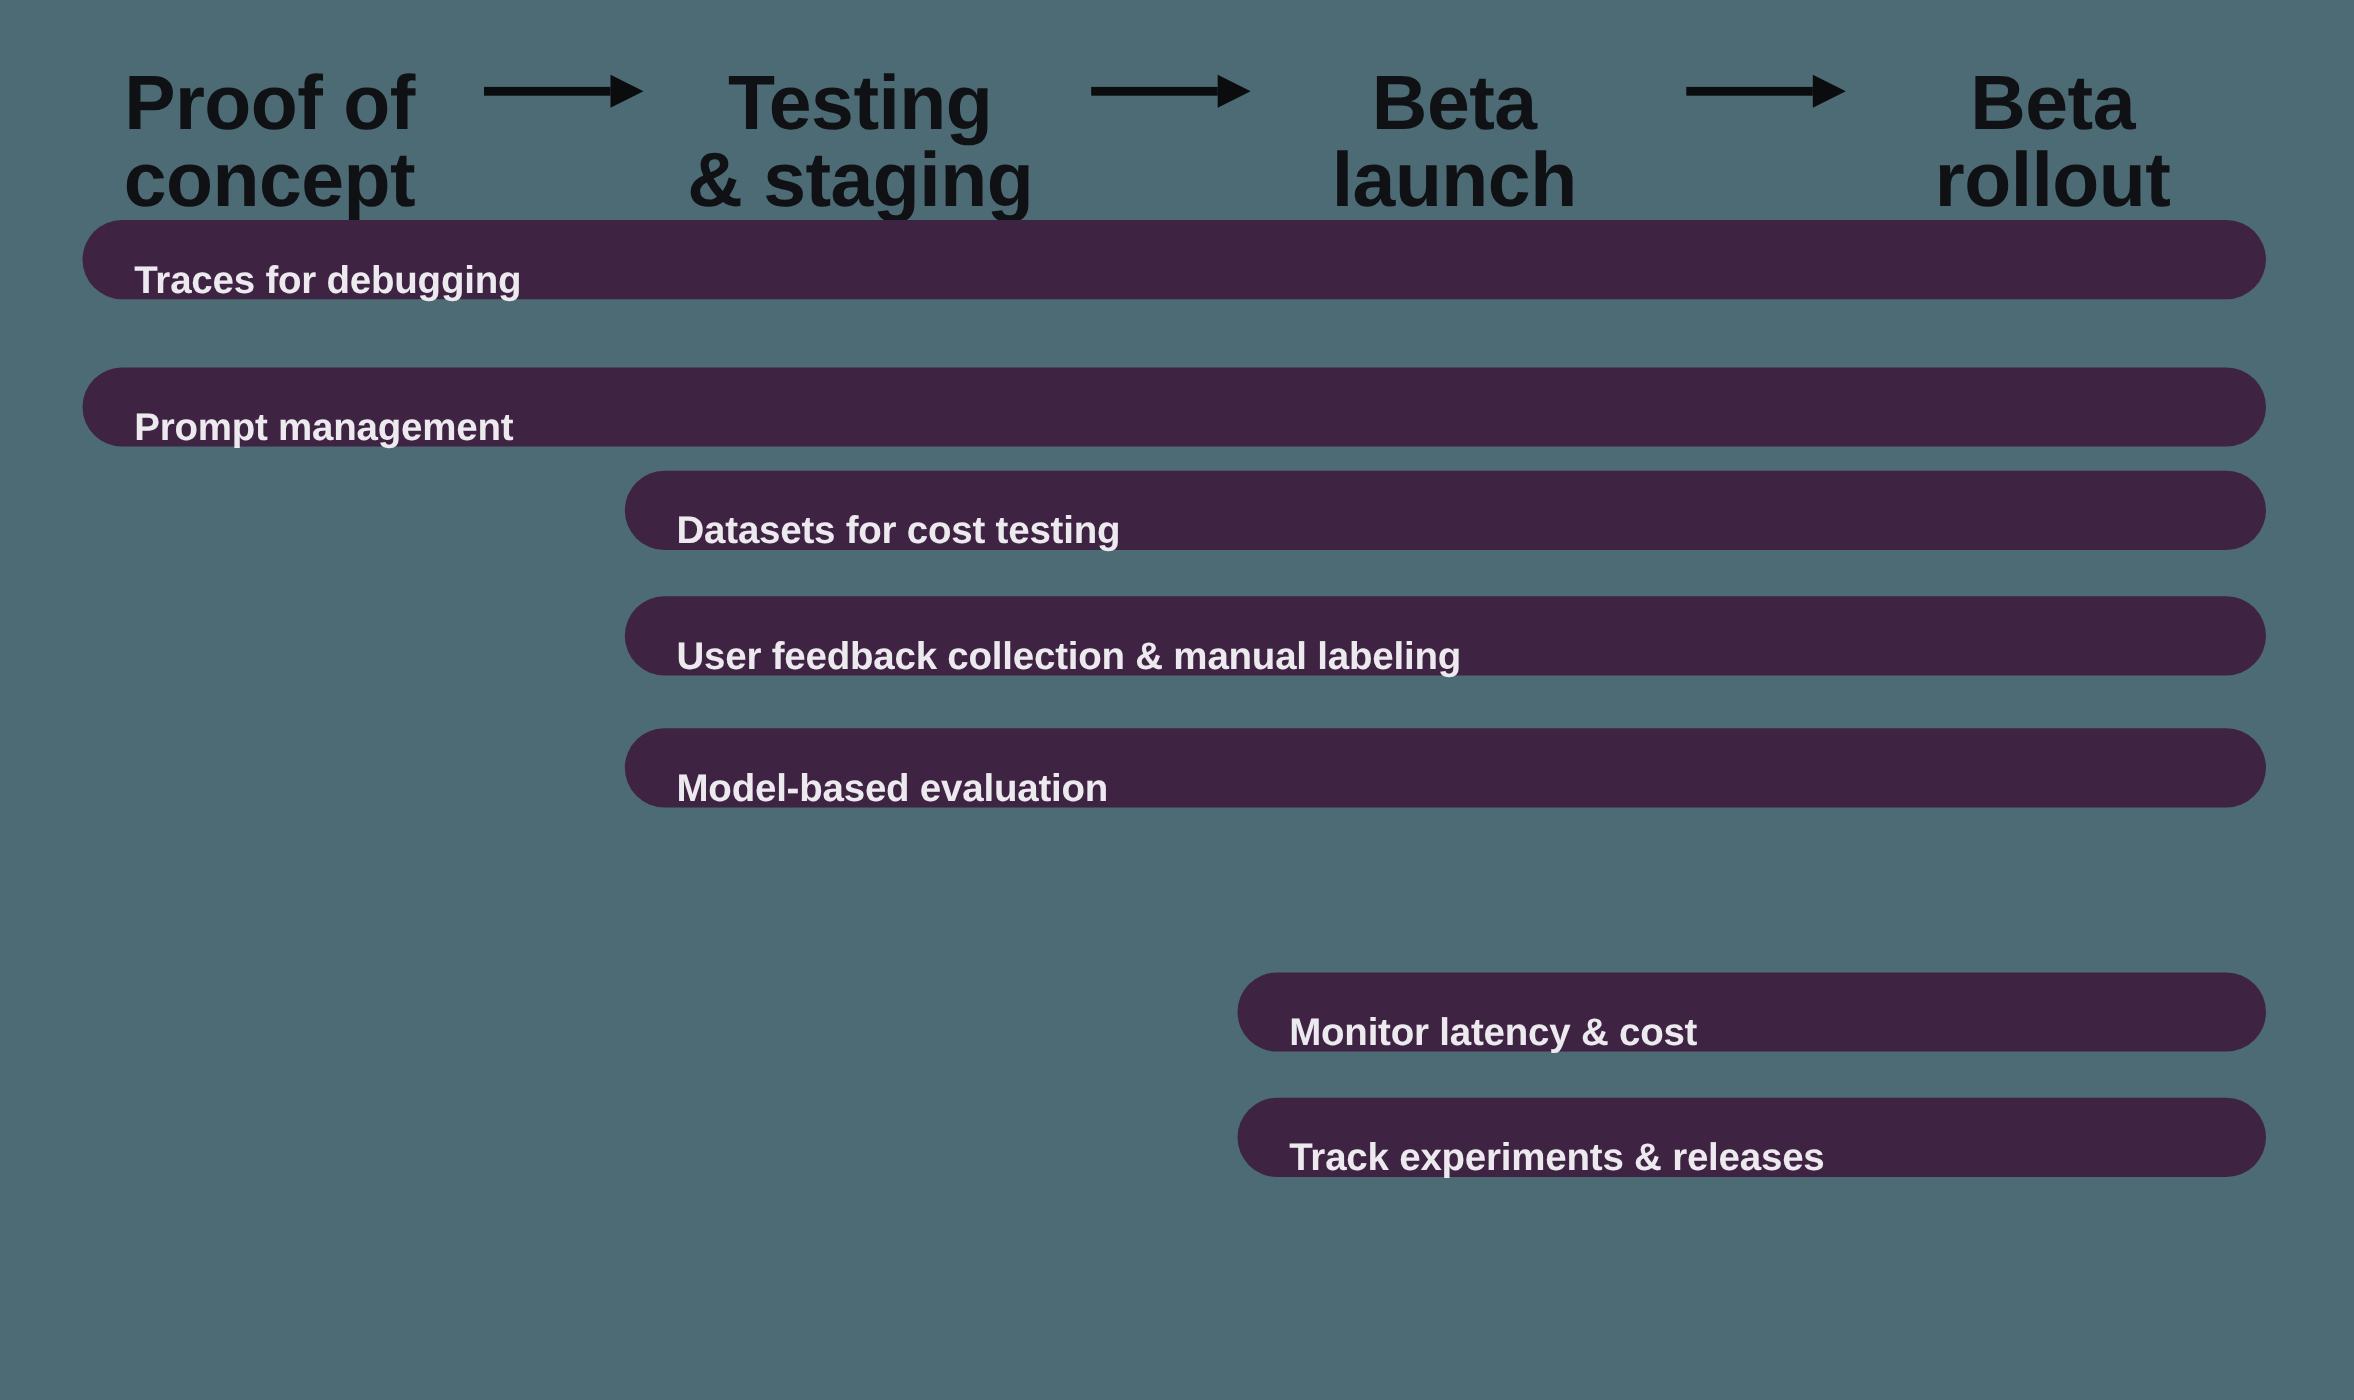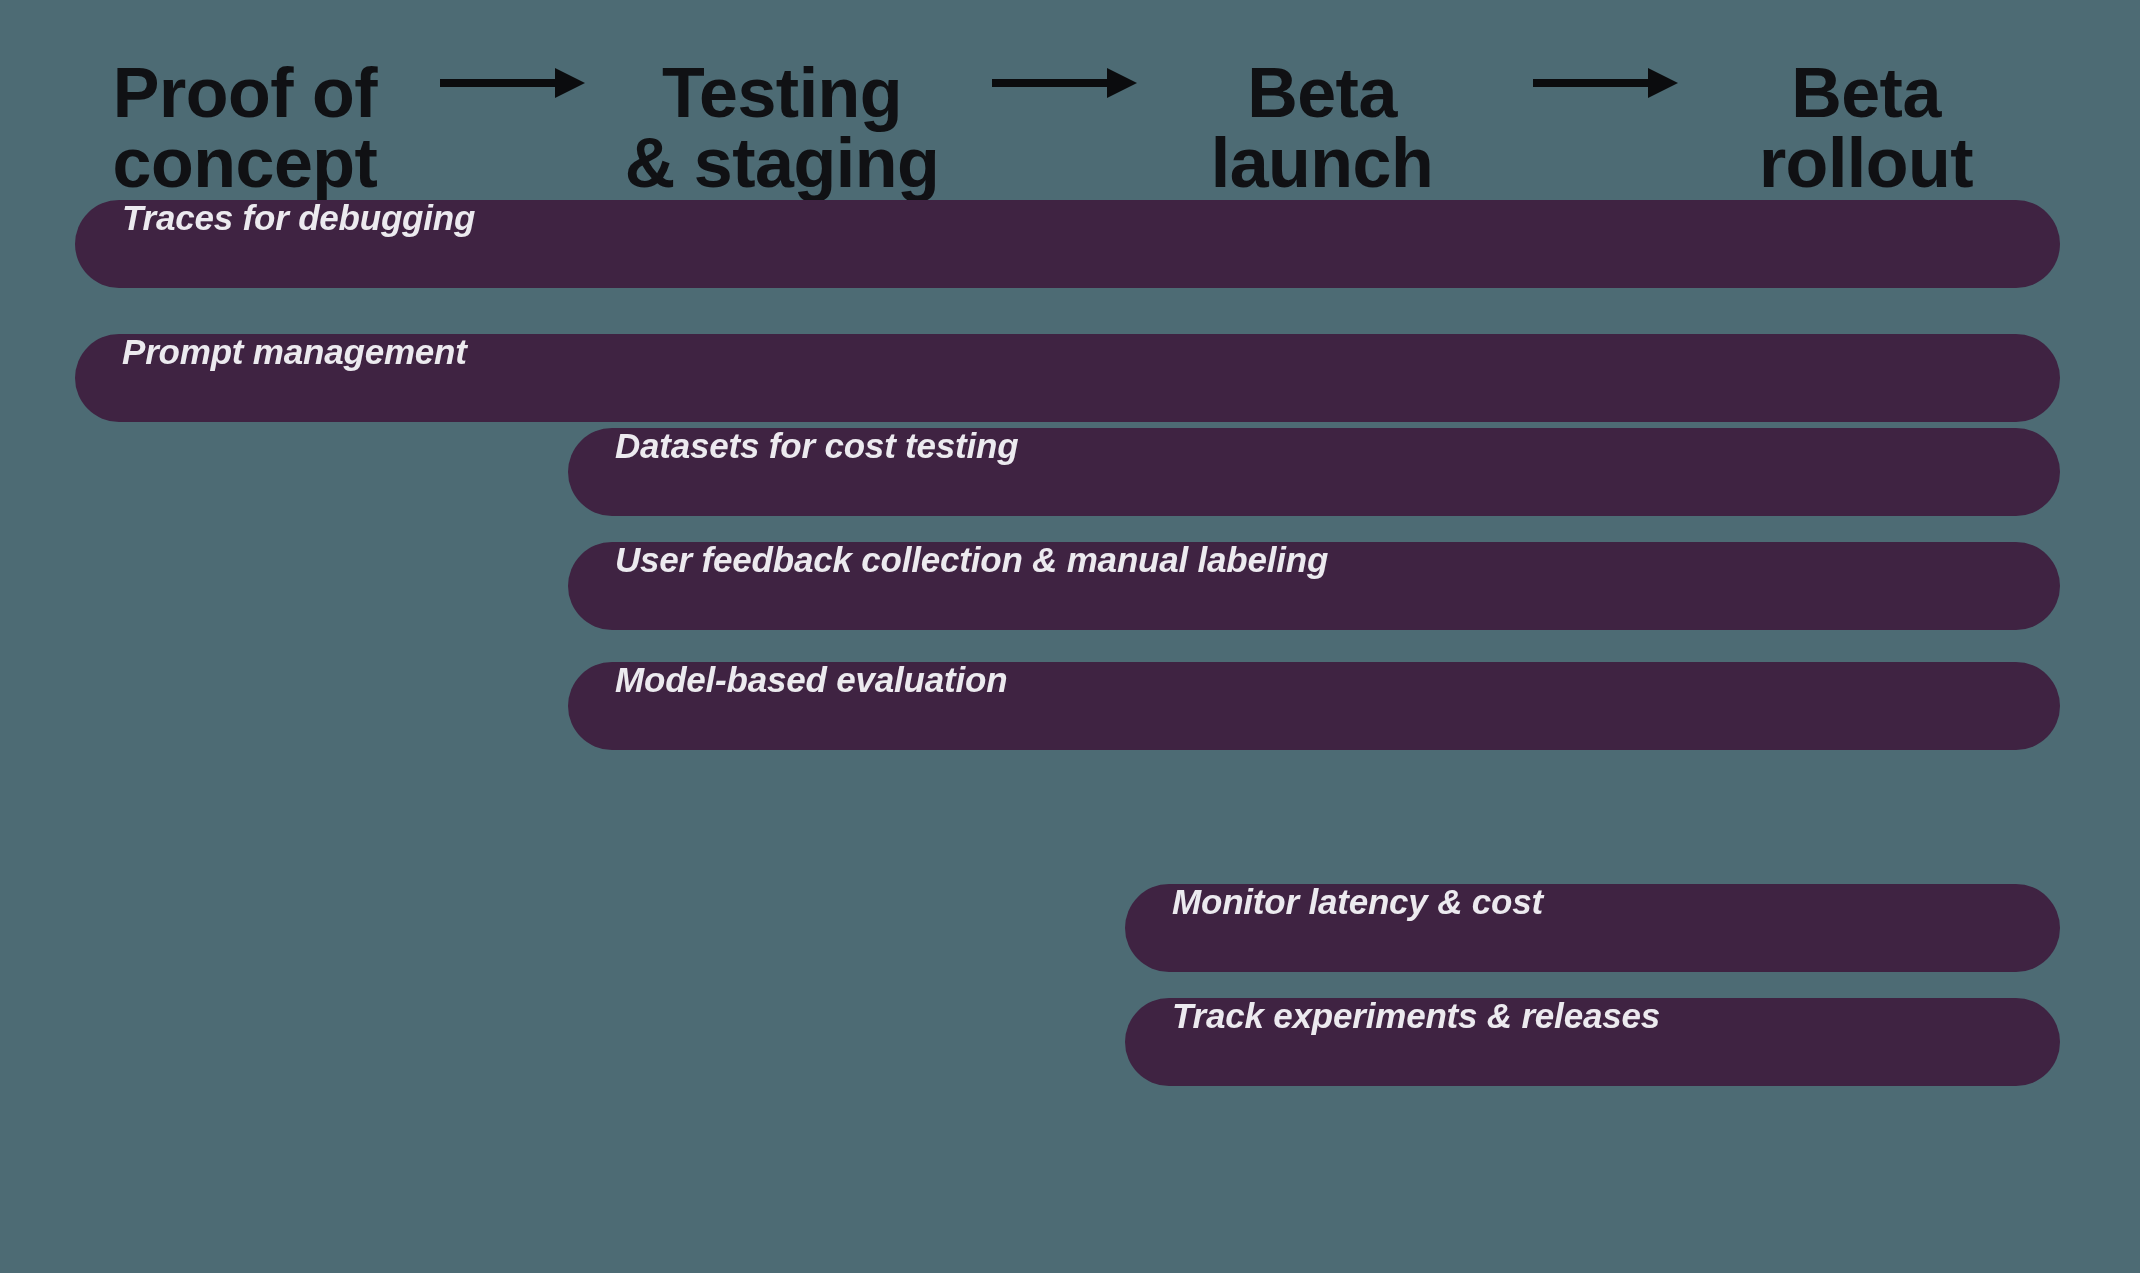--- a/index.html
+++ b/index.html
@@ -53,27 +53,26 @@
     width: 0;
     height: 0;
     border-top: 15px solid transparent;
     border-bottom: 15px solid transparent;
     border-left: 30px solid #0b0c0e;
   }
 
   
   .pill {
     position: absolute;
-    height: 88px;
+    height: 72px;
     background: #3f2342;
     border-radius: 46px;
     display: flex;
-    align-items: flex-start;
+    align-items: flex-end;
     box-sizing: border-box;
-    font-style: italic;
   }
   .pill.left-aligned {
     justify-content: flex-start;
     padding-left: 47px;
   }
   .pill.center-aligned {
     justify-content: center;
     padding: 0 30px;
   }
   .pill-label {

